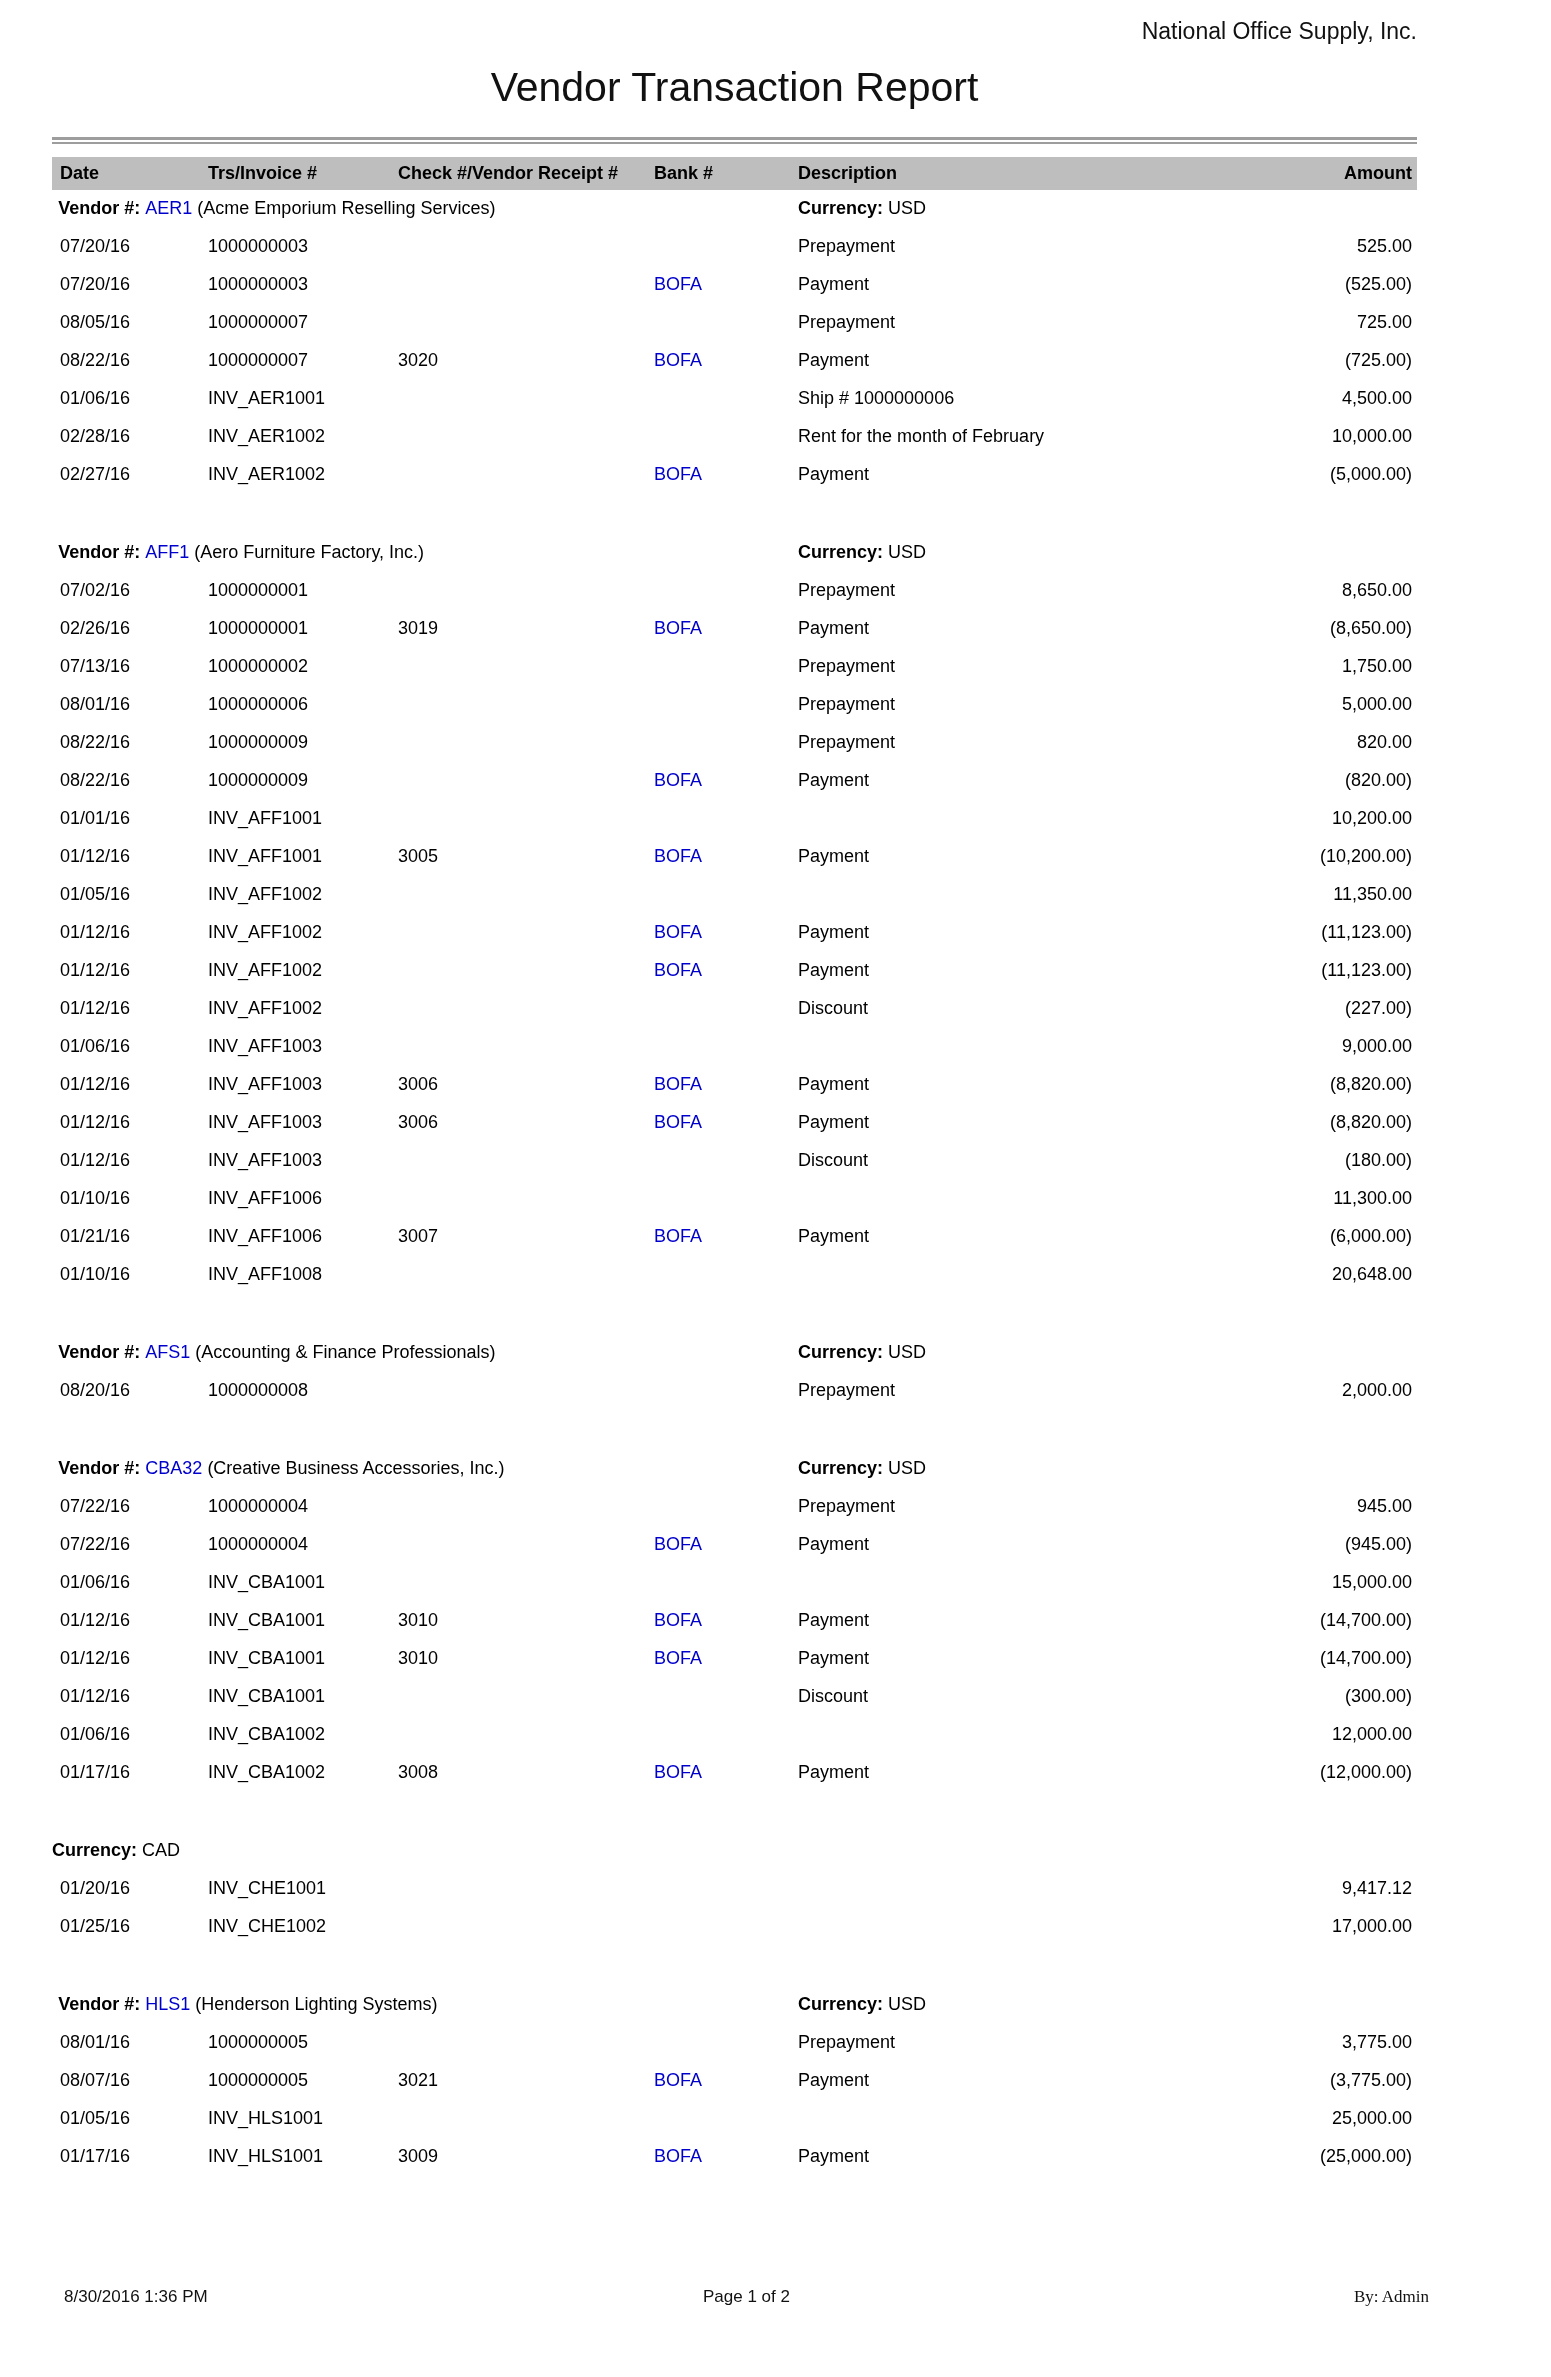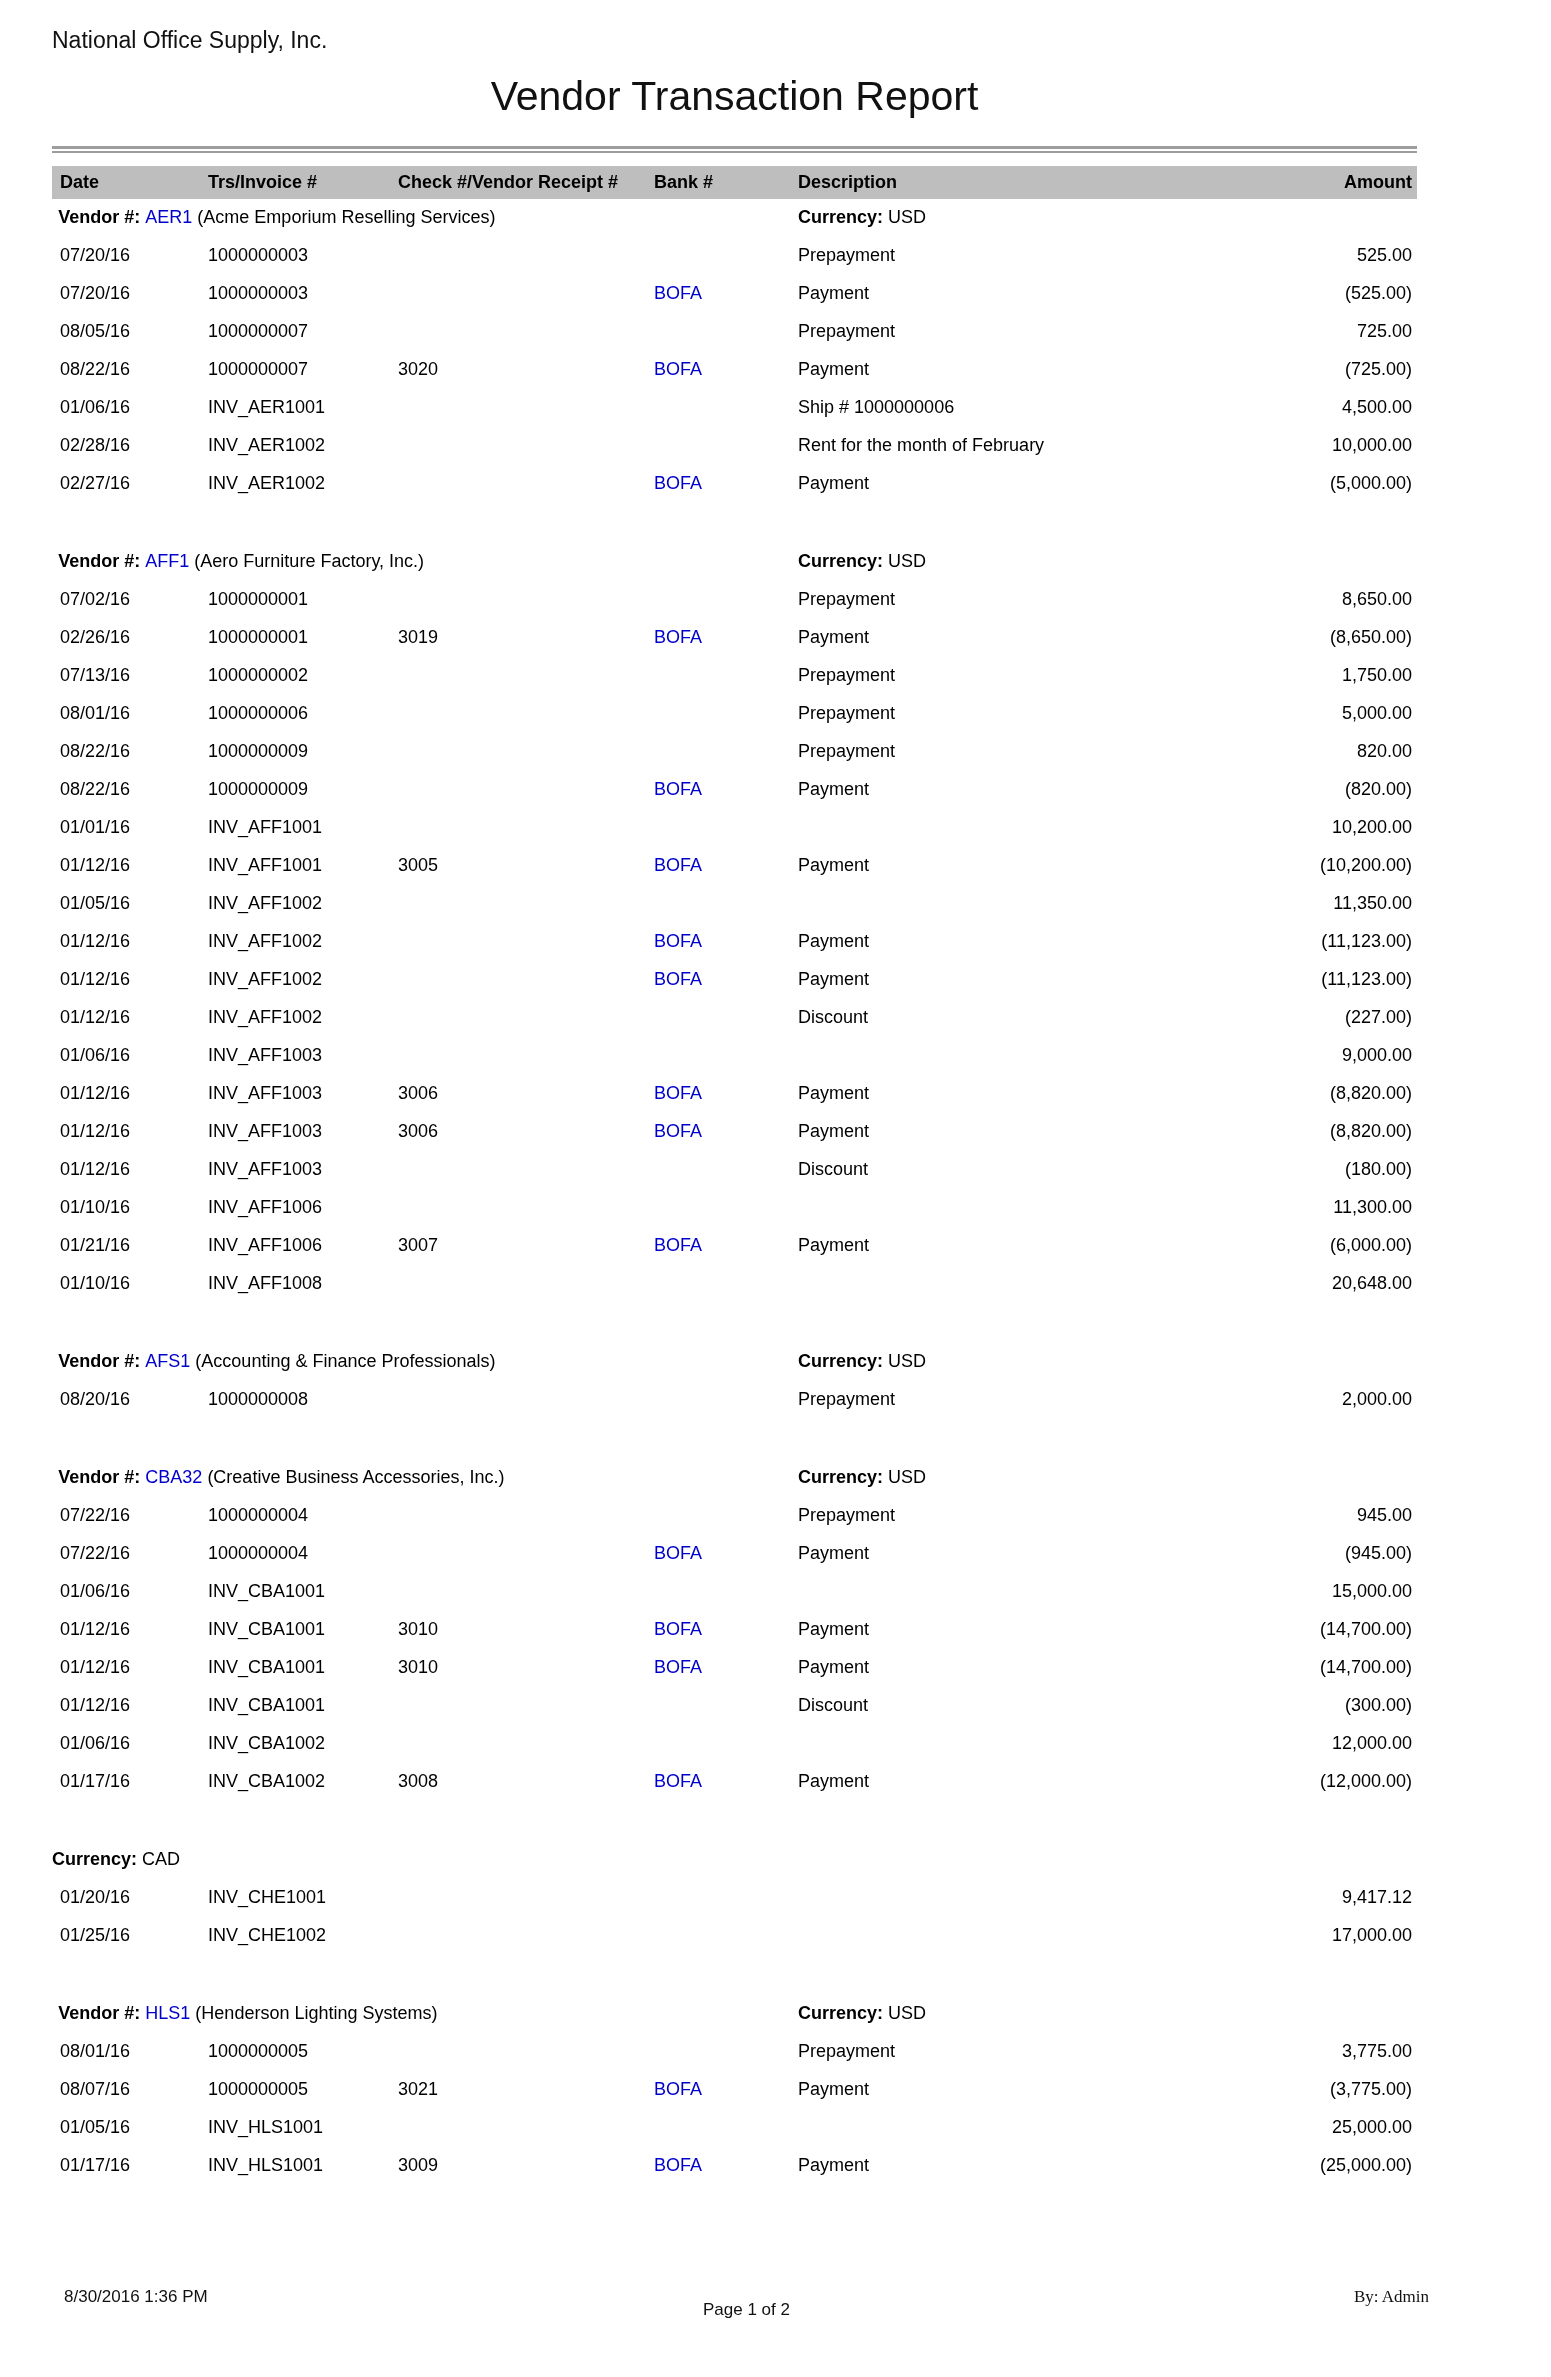--- a/index.html
+++ b/index.html
@@ -16,22 +16,22 @@
     background: #ffffff;
     overflow: hidden;
   }
   .content {
     position: absolute;
     left: 52px;
     top: 0;
     width: 1365px;
   }
   .company {
-    padding-top: 27px;
-    text-align: left;
+    padding-top: 18px;
+    text-align: right;
     font-size: 23px;
     line-height: 27px;
     color: #111111;
   }
   .title {
     margin-top: 18px;
     text-align: center;
     font-size: 41px;
     line-height: 48px;
     font-weight: 400;
@@ -69,21 +69,21 @@
   .footer {
     position: absolute;
     left: 64px;
     top: 2287px;
     width: 1365px;
     display: grid;
     grid-template-columns: 1fr auto 1fr;
     font-size: 17px;
     color: #111111;
   }
-  .footer .f-center { text-align: center; margin-top: 13px; }
+  .footer .f-center { text-align: center; }
   .footer .f-right { text-align: right; font-family: Liberation Serif, serif; }
 </style>
 </head>
 <body>
 
 <div class="page">
   <div class="content">
 
     <div class="company">National Office Supply, Inc.</div>
     <div class="title">Vendor Transaction Report</div>

